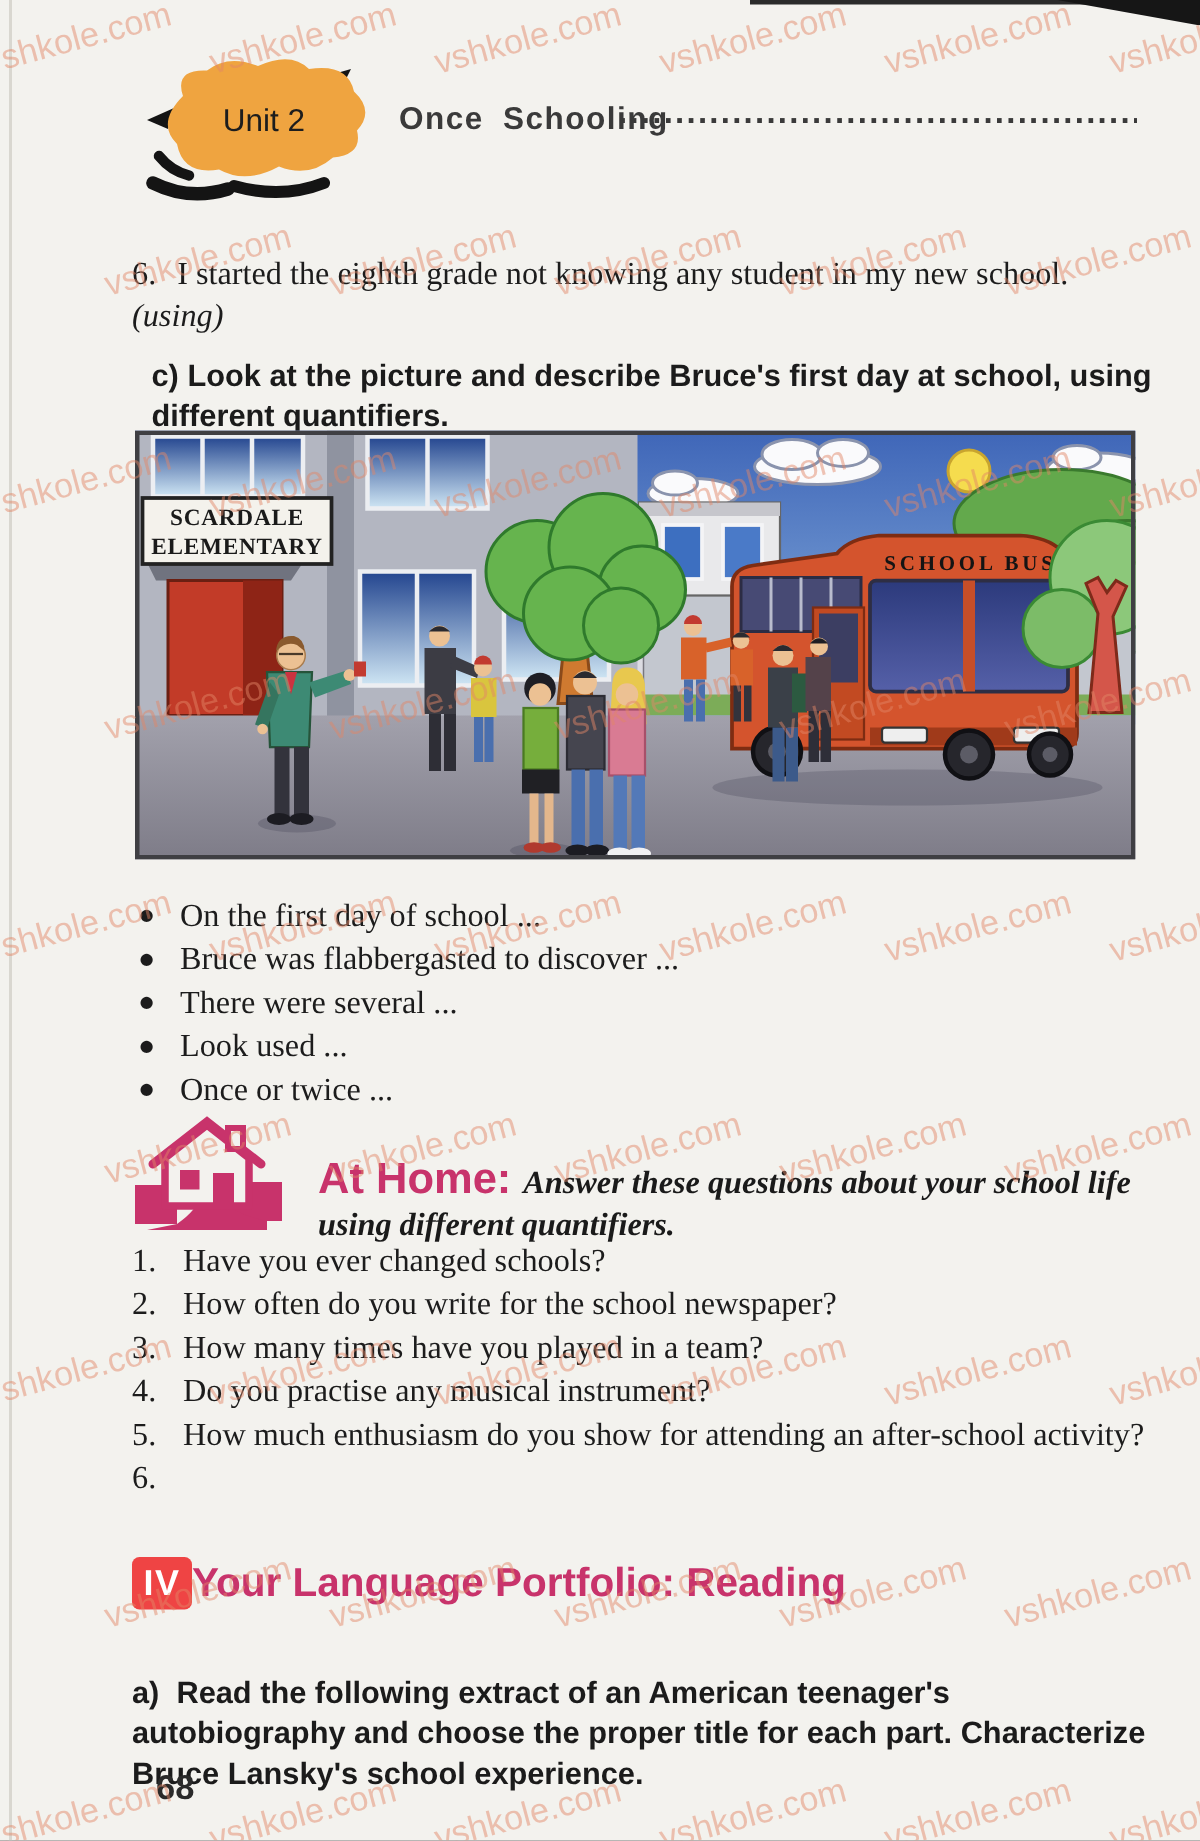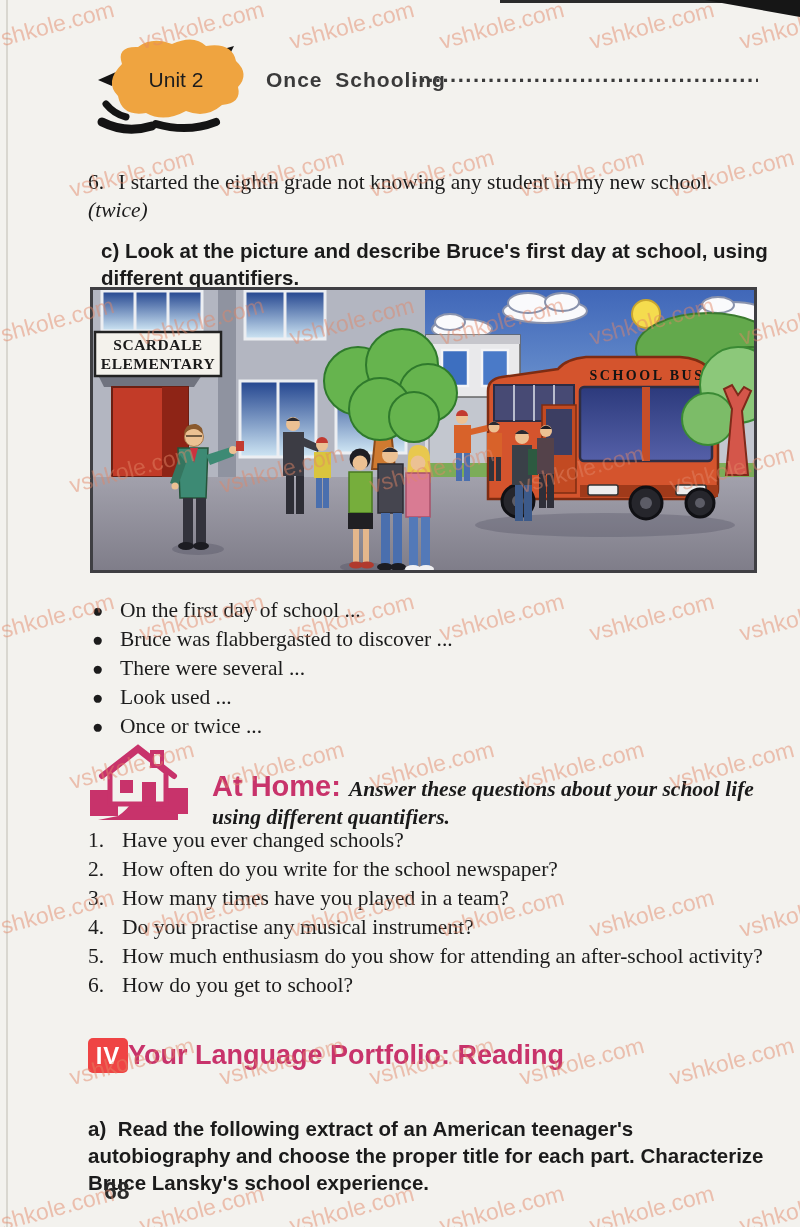--- a/index.html
+++ b/index.html
@@ -71,21 +71,21 @@
       <path d="M14 70 Q22 80 34 83" stroke="#141414" stroke-width="7" fill="none" stroke-linecap="round"></path>
       <path d="M64 90 Q96 99 124 88" stroke="#141414" stroke-width="8" fill="none" stroke-linecap="round"></path>
       <path d="M128 16 L142 12 L136 24 Z" fill="#141414"></path>
       <path d="M30 30 Q24 12 46 13 Q60 2 80 10 Q102 0 114 12 Q140 8 144 27 Q158 40 146 53 Q150 69 130 71 Q114 85 94 77 Q72 89 54 79 Q30 83 26 62 Q12 48 30 30 Z" fill="#efa440"></path>
       <text x="84" y="53" text-anchor="middle" font-family="Liberation Sans, sans-serif" font-size="21" fill="#1d1d1d">Unit 2</text>
     </svg>
   </div>
   <div class="header-title">Once Schooling</div>
   <div class="header-dots">................................................</div>
 
-  <p class="ex6"><span class="num">6.</span><span>I started the eighth grade not knowing any student in my new school.</span> <span class="hint">(twice)</span></p>
+  <p class="ex6"><span class="num">6.</span><span>I started the eighth grade not knowing any student in my new school.</span> <span class="hint">(using)</span></p>
 
   <p class="task task-c"><span>c)</span> <span>Look at the picture and describe Bruce's first day at school, using different quantifiers.</span></p>
 
   <div class="picture">
     <svg width="667" height="286" viewBox="0 0 667 286">
       <defs>
         <linearGradient id="sky" x1="0" y1="0" x2="0" y2="1">
           <stop offset="0" stop-color="#3f66b8"></stop>
             <stop offset="1" stop-color="#8fb6e0"></stop>
         </linearGradient>
@@ -350,21 +350,20 @@
     <li>
         <span class="qnum">4.</span>
         <span>Do you practise any musical instrument?</span>
       </li>
     <li>
         <span class="qnum">5.</span>
         <span>How much enthusiasm do you show for attending an after-school activity?</span>
       </li>
     <li>
         <span class="qnum">6.</span>
-        <span>How do you get to school?</span>
       </li>
   </ol>
 
   <div class="portfolio">
     <span class="roman-badge">IV</span>
     <span class="portfolio-title">Your Language Portfolio: Reading</span>
   </div>
 
   <p class="task task-a"><span>a)</span>&nbsp; <span>Read the following extract of an American teenager's autobiography and choose the proper title for each part. Characterize Bruce Lansky's school experience.</span></p>
 

